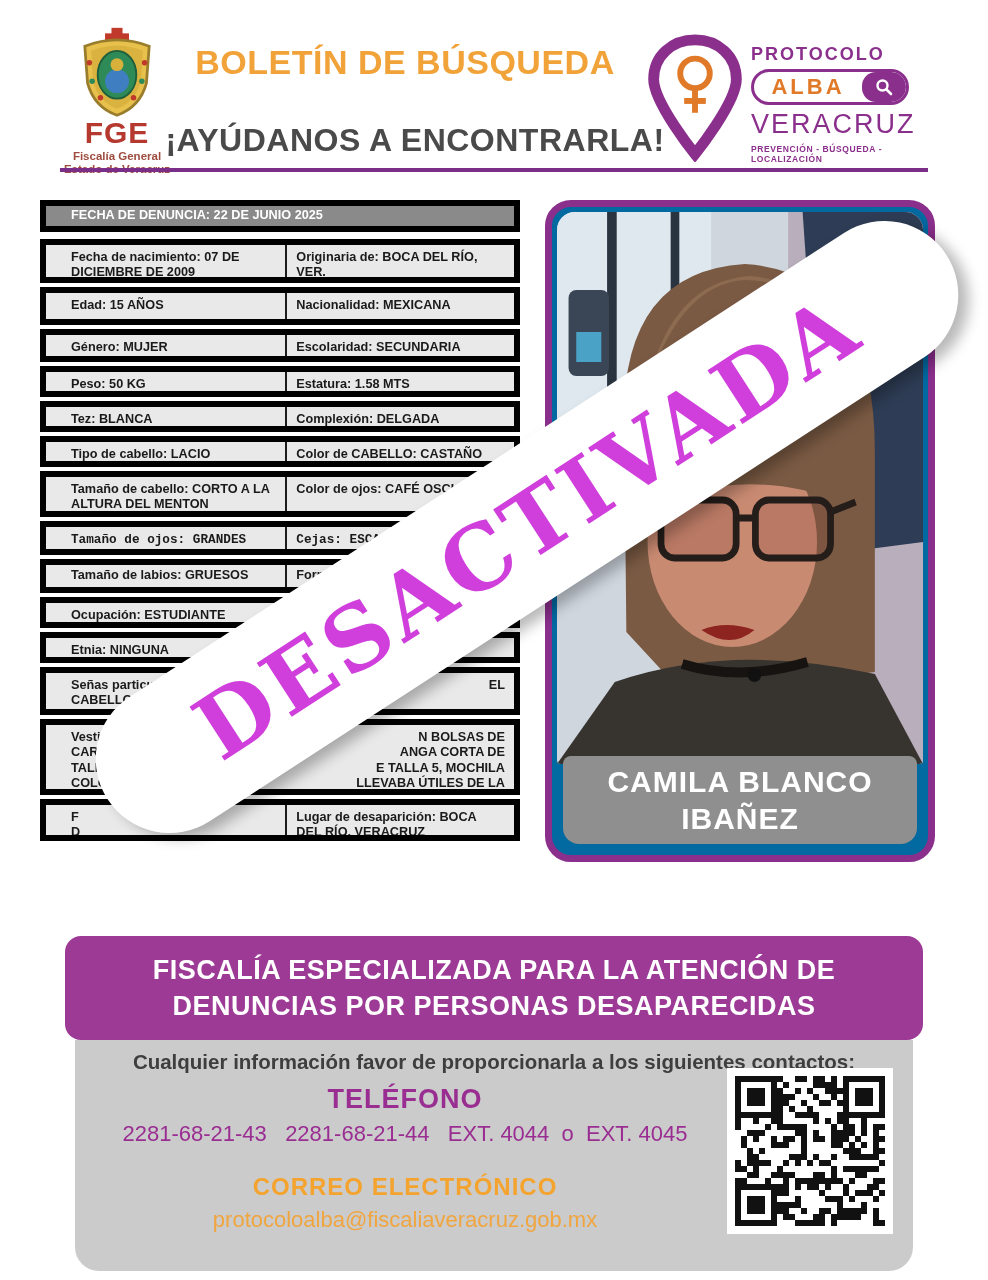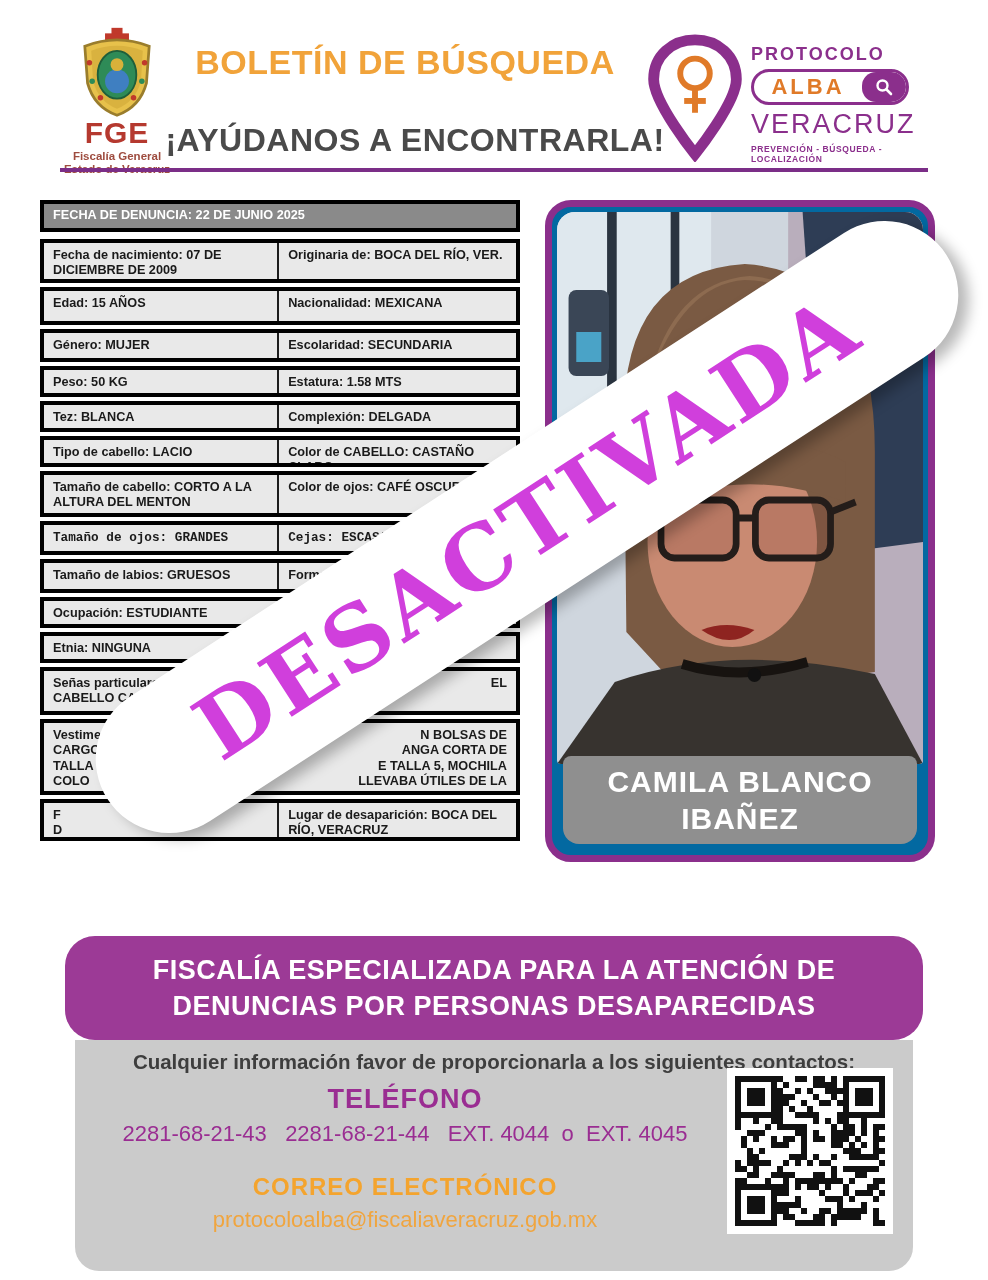--- a/index.html
+++ b/index.html
@@ -26,22 +26,22 @@
   .alba-pill-word{flex:1;text-align:center;color:#e07a28;font-weight:bold;font-size:22px;letter-spacing:3px;}
   .alba-pill-search{width:44px;height:30px;background:#8b2f8c;border-radius:14px;
                     display:flex;align-items:center;justify-content:center;}
   .alba-veracruz{color:#8b2f8c;font-size:27px;letter-spacing:2px;font-weight:500;margin-top:4px;}
   .alba-tagline{color:#8b2f8c;font-size:8.5px;font-weight:bold;letter-spacing:0.6px;margin-top:4px;}
 
   .header-rule{position:absolute;left:60px;top:168px;width:868px;height:4px;background:#7b2e87;}
 
   
   .report{position:absolute;left:40px;top:200px;width:480px;}
-  .trow{box-sizing:border-box;border:4px solid #000000;background:#e9e9e9;margin-bottom:4px;
-        display:flex;overflow:hidden;}
+  .trow{box-sizing:border-box;border:6px solid #000000;background:#e9e9e9;margin-bottom:4px;
+        display:flex;overflow:hidden;padding-left:16px;}
   .trow.header{background:#8a8a8a;color:#ffffff;margin-bottom:7px;align-items:center;}
   .trow.header .tcell{color:#ffffff;}
   .tcell{box-sizing:border-box;padding:5px 9px;font-size:12.7px;font-weight:bold;color:#1a1a1a;
          line-height:1.2;white-space:pre-line;}
   .tcell.left{flex:0 0 49.4%;}
   .tcell.right{flex:1;border-left:2px solid #1c1c1c;}
   .tcell.full{flex:1;}
   .fragline{display:flex;justify-content:space-between;line-height:1.22;}
 
   
@@ -55,21 +55,21 @@
 
   
   .watermark{position:absolute;left:27px;top:453px;width:1000px;height:148px;background:#ffffff;
              border-radius:80px;transform:rotate(-33deg);display:flex;align-items:center;
              justify-content:center;box-shadow:6px 10px 14px rgba(0,0,0,0.28);z-index:5;}
   .watermark-text{font-family:"DejaVu Serif", serif;font-weight:bold;font-size:88px;
                   color:#d03fdc;letter-spacing:4px;white-space:nowrap;}
 
   
   .footer-purple{position:absolute;left:65px;top:936px;width:858px;height:104px;background:#9c3a96;
-                 border-radius:30px;display:flex;flex-direction:column;align-items:center;
+                 border-radius:16px;display:flex;flex-direction:column;align-items:center;
                  justify-content:center;z-index:2;}
   .footer-purple-line{color:#ffffff;font-weight:bold;font-size:27px;line-height:1.35;letter-spacing:0.5px;}
   .footer-gray{position:absolute;left:75px;top:1040px;width:838px;height:231px;background:#cbcbcb;
                border-radius:0 0 24px 24px;z-index:1;}
   .contact-intro{position:absolute;left:0;top:10px;width:100%;text-align:center;color:#3e3e3e;
                  font-weight:bold;font-size:20.5px;}
   .contact-col{position:absolute;left:10px;top:40px;width:640px;text-align:center;}
   .tel-label{color:#9a2d92;font-weight:bold;font-size:27px;letter-spacing:1px;margin-top:4px;}
   .tel-numbers{color:#9a2d92;font-weight:normal;font-size:22px;margin-top:6px;white-space:pre;}
   .mail-label{color:#f4a42e;font-weight:bold;font-size:24px;letter-spacing:1px;margin-top:26px;}

